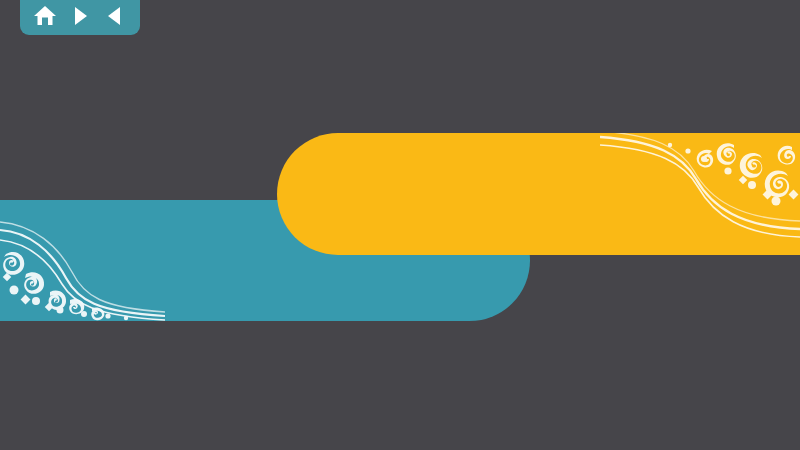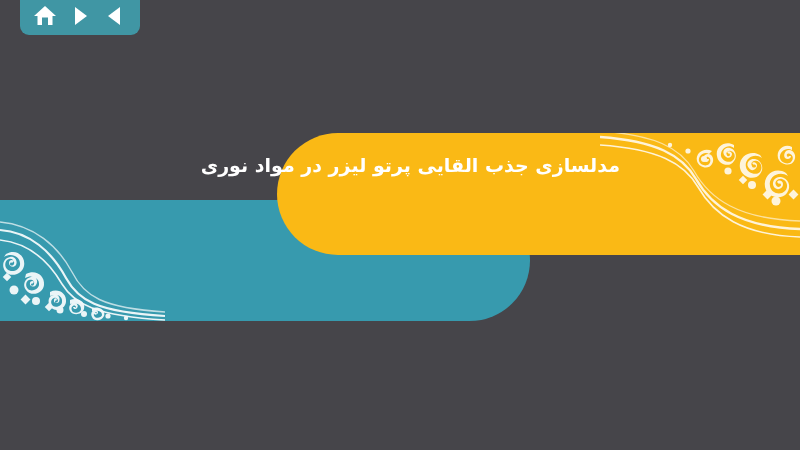--- a/index.html
+++ b/index.html
@@ -182,16 +182,15 @@
         <rect x="190" y="58" width="7" height="7" transform="rotate(45 193.5 61.5)"></rect>
         <path d="M112,18 c-8,-4 -17,2 -15,10 c2,7 12,9 15,3 c3,-5 0,-10 -4,-10 c-4,0 -6,4 -4,7 c2,2 5,1 5,-2 l-2,0 c0,1 -1,1 -1,0 c-1,-1 1,-3 2,-2 c3,1 3,5 1,7 c-3,3 -9,1 -10,-3 c-1,-5 5,-10 10,-7 z"></path>
         <circle cx="88" cy="18" r="2.6"></circle>
         <circle cx="70" cy="12" r="2.2"></circle>
         <path d="M192,14 c-8,-4 -16,3 -14,11 c2,7 13,9 16,3 c3,-5 0,-11 -5,-11 c-4,0 -6,5 -4,8 c2,2 6,1 6,-2 l-2,0 c0,1 -2,1 -2,0 c-1,-2 1,-3 3,-2 c3,1 4,5 1,8 c-3,3 -10,1 -11,-4 c-1,-6 6,-11 12,-8 z"></path>
       </g>
     </svg>
   </div>
 
   <div class="title-block">
-    <div class="title-line">مدلسازی جذب القایی پرتو لیزر در مواد نوری</div>
   </div>
 
 </div>
 
 </body></html>

